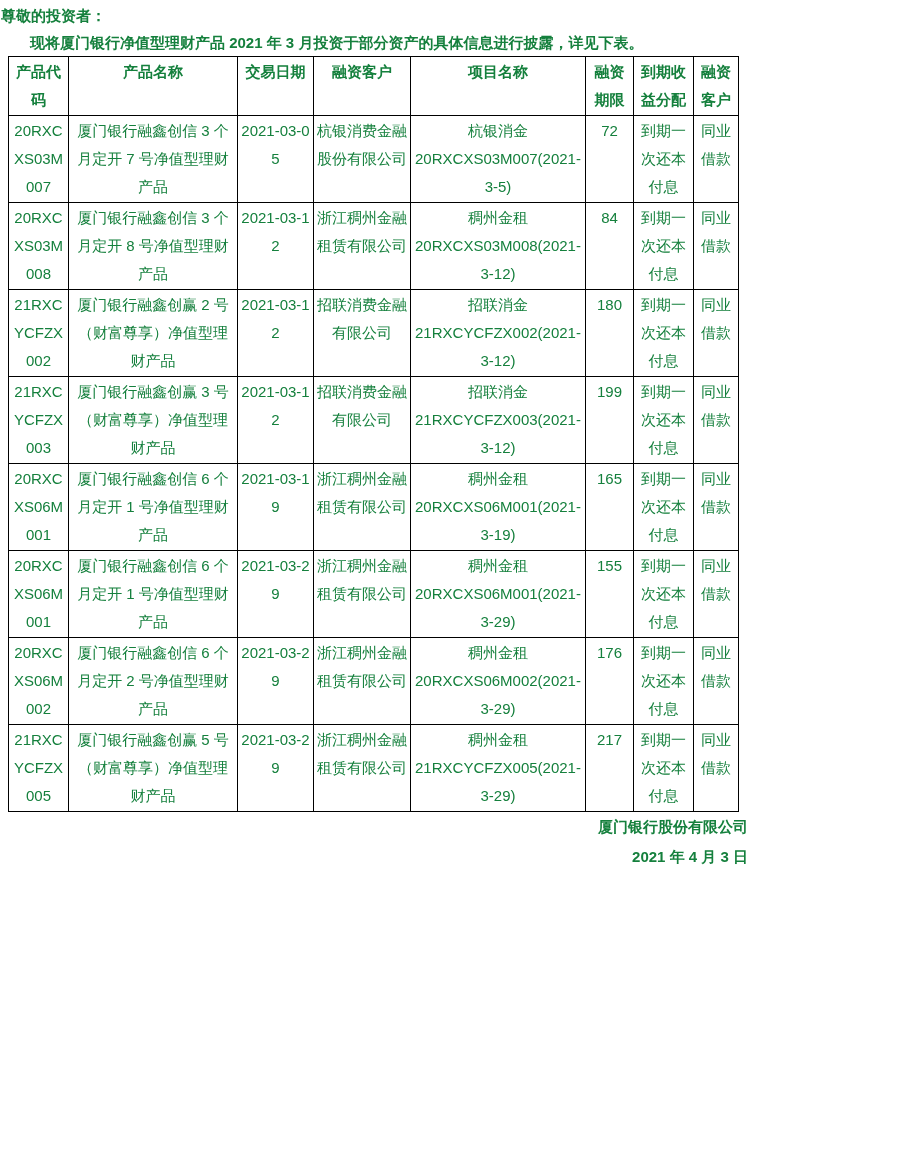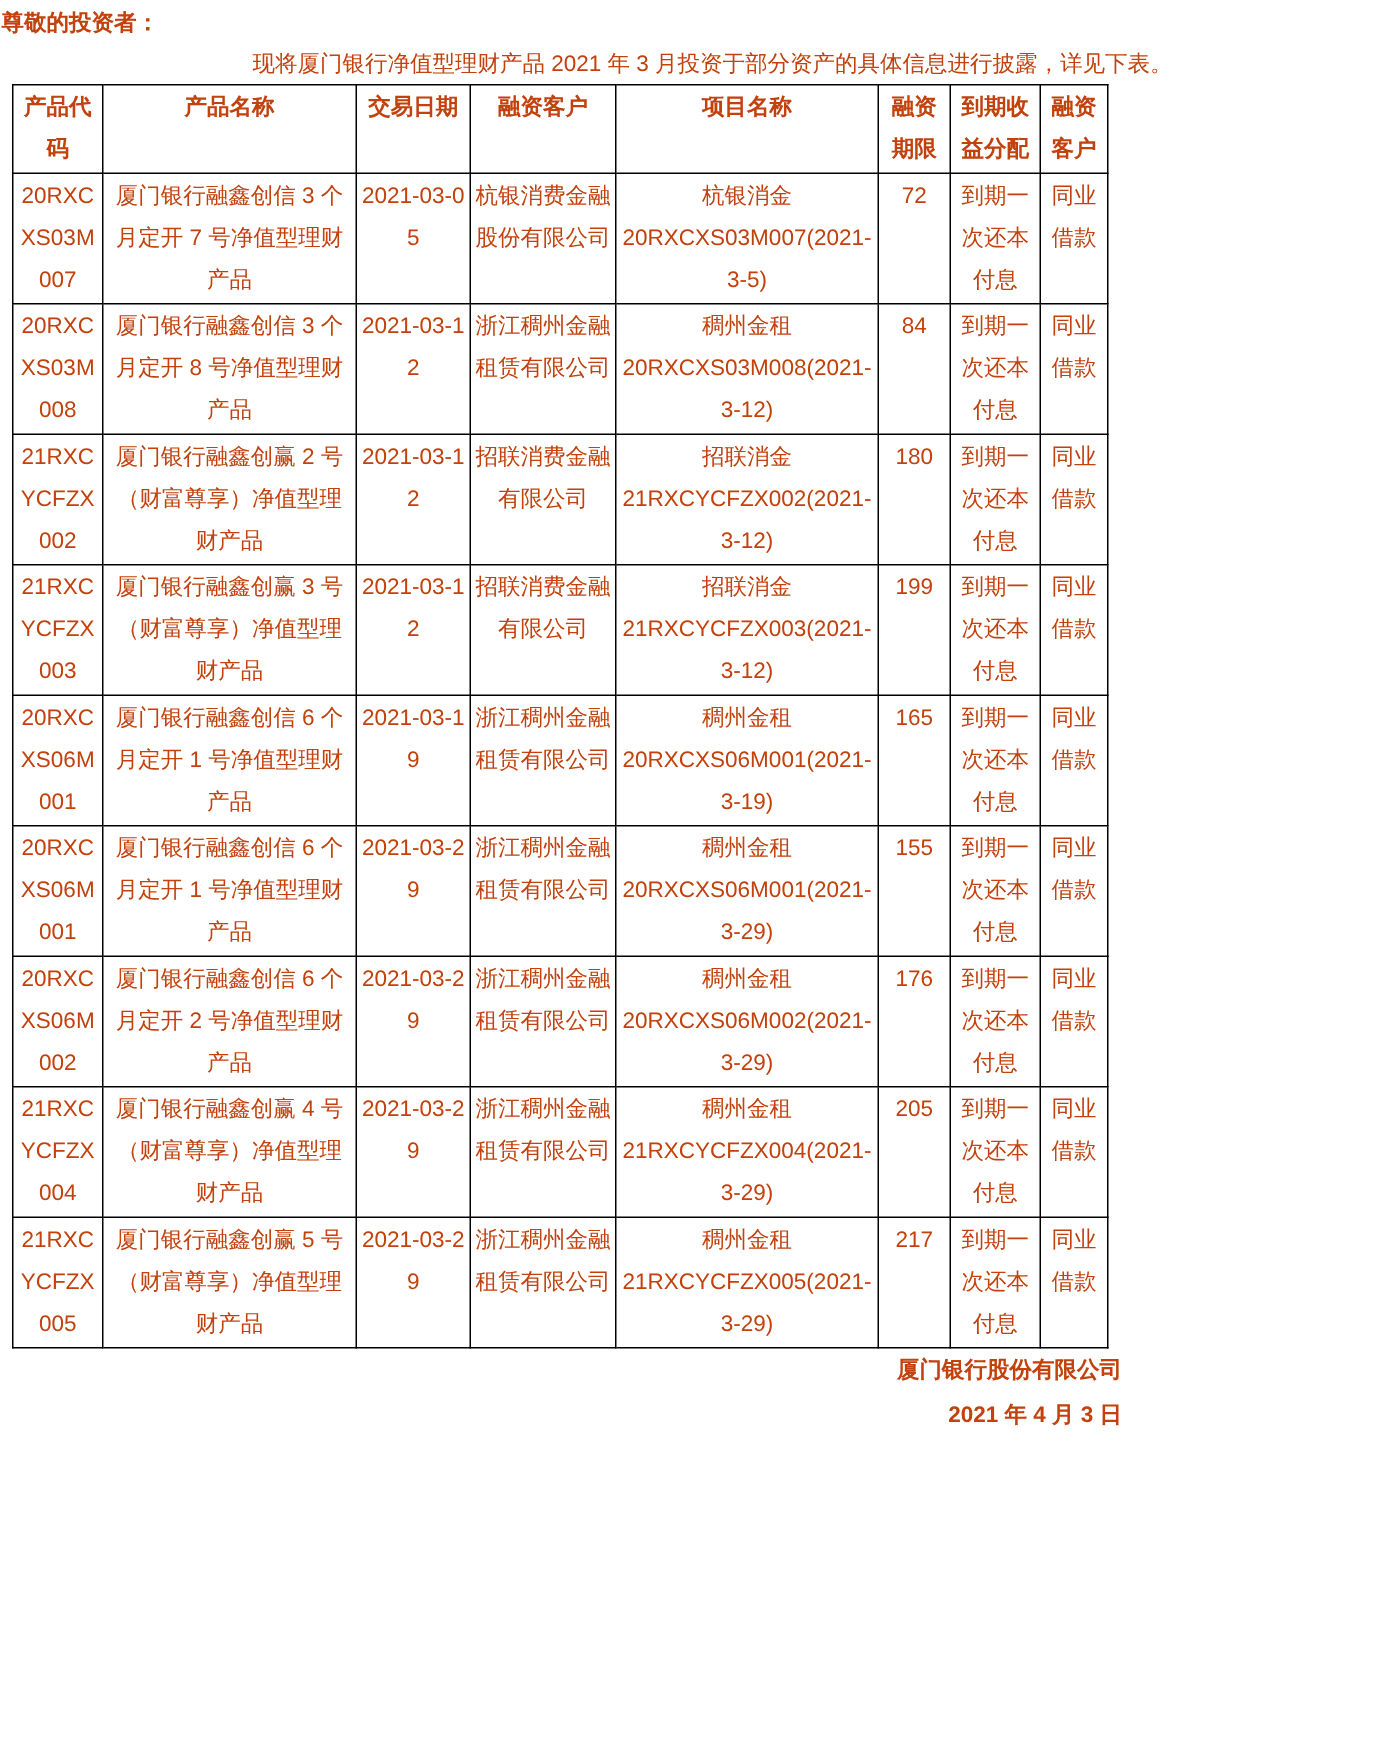--- a/index.html
+++ b/index.html
@@ -2,37 +2,36 @@
 <html><head>
 <meta charset="utf-8">
 <style>
   * { box-sizing: border-box; }
   html, body { margin: 0; padding: 0; background: #ffffff; }
   .page {
     position: relative;
     width: 920px;
     height: 1162px;
     background: #ffffff;
-    color: #c2410c;
+    color: #15803d;
     font-family: "Liberation Sans", sans-serif;
     font-size: 15px;
     overflow: hidden;
     padding-top: 2px;
   }
   .salutation {
     margin: 0 0 0 1px;
     line-height: 27px;
     font-weight: bold;
   }
   .intro {
     margin: 0;
     text-indent: 30px;
     line-height: 27px;
-    font-weight: normal;
-    text-align: center;
+    font-weight: bold;
   }
   table.disclosure {
     border-collapse: collapse;
     table-layout: fixed;
     width: 730px;
     margin-left: 8px;
   }
   table.disclosure th, table.disclosure td {
     border: 1px solid #000000;
     text-align: center;
@@ -173,31 +172,20 @@
           <td class="col-name">厦门银行融鑫创信 6 个月定开 2 号净值型理财产品</td>
           <td class="col-date">2021-03-29</td>
           <td class="col-client">浙江稠州金融租赁有限公司</td>
           <td class="col-project">稠州金租
 20RXCXS06M002(2021-3-29)</td>
           <td class="col-term">176</td>
           <td class="col-payout">到期一次还本付息</td>
           <td class="col-structure">同业借款</td>
         </tr>
         <tr>
-          <td class="col-code">21RXCYCFZX004</td>
-          <td class="col-name">厦门银行融鑫创赢 4 号（财富尊享）净值型理财产品</td>
-          <td class="col-date">2021-03-29</td>
-          <td class="col-client">浙江稠州金融租赁有限公司</td>
-          <td class="col-project">稠州金租
-21RXCYCFZX004(2021-3-29)</td>
-          <td class="col-term">205</td>
-          <td class="col-payout">到期一次还本付息</td>
-          <td class="col-structure">同业借款</td>
-        </tr>
-        <tr>
           <td class="col-code">21RXCYCFZX005</td>
           <td class="col-name">厦门银行融鑫创赢 5 号（财富尊享）净值型理财产品</td>
           <td class="col-date">2021-03-29</td>
           <td class="col-client">浙江稠州金融租赁有限公司</td>
           <td class="col-project">稠州金租
 21RXCYCFZX005(2021-3-29)</td>
           <td class="col-term">217</td>
           <td class="col-payout">到期一次还本付息</td>
           <td class="col-structure">同业借款</td>
         </tr>

